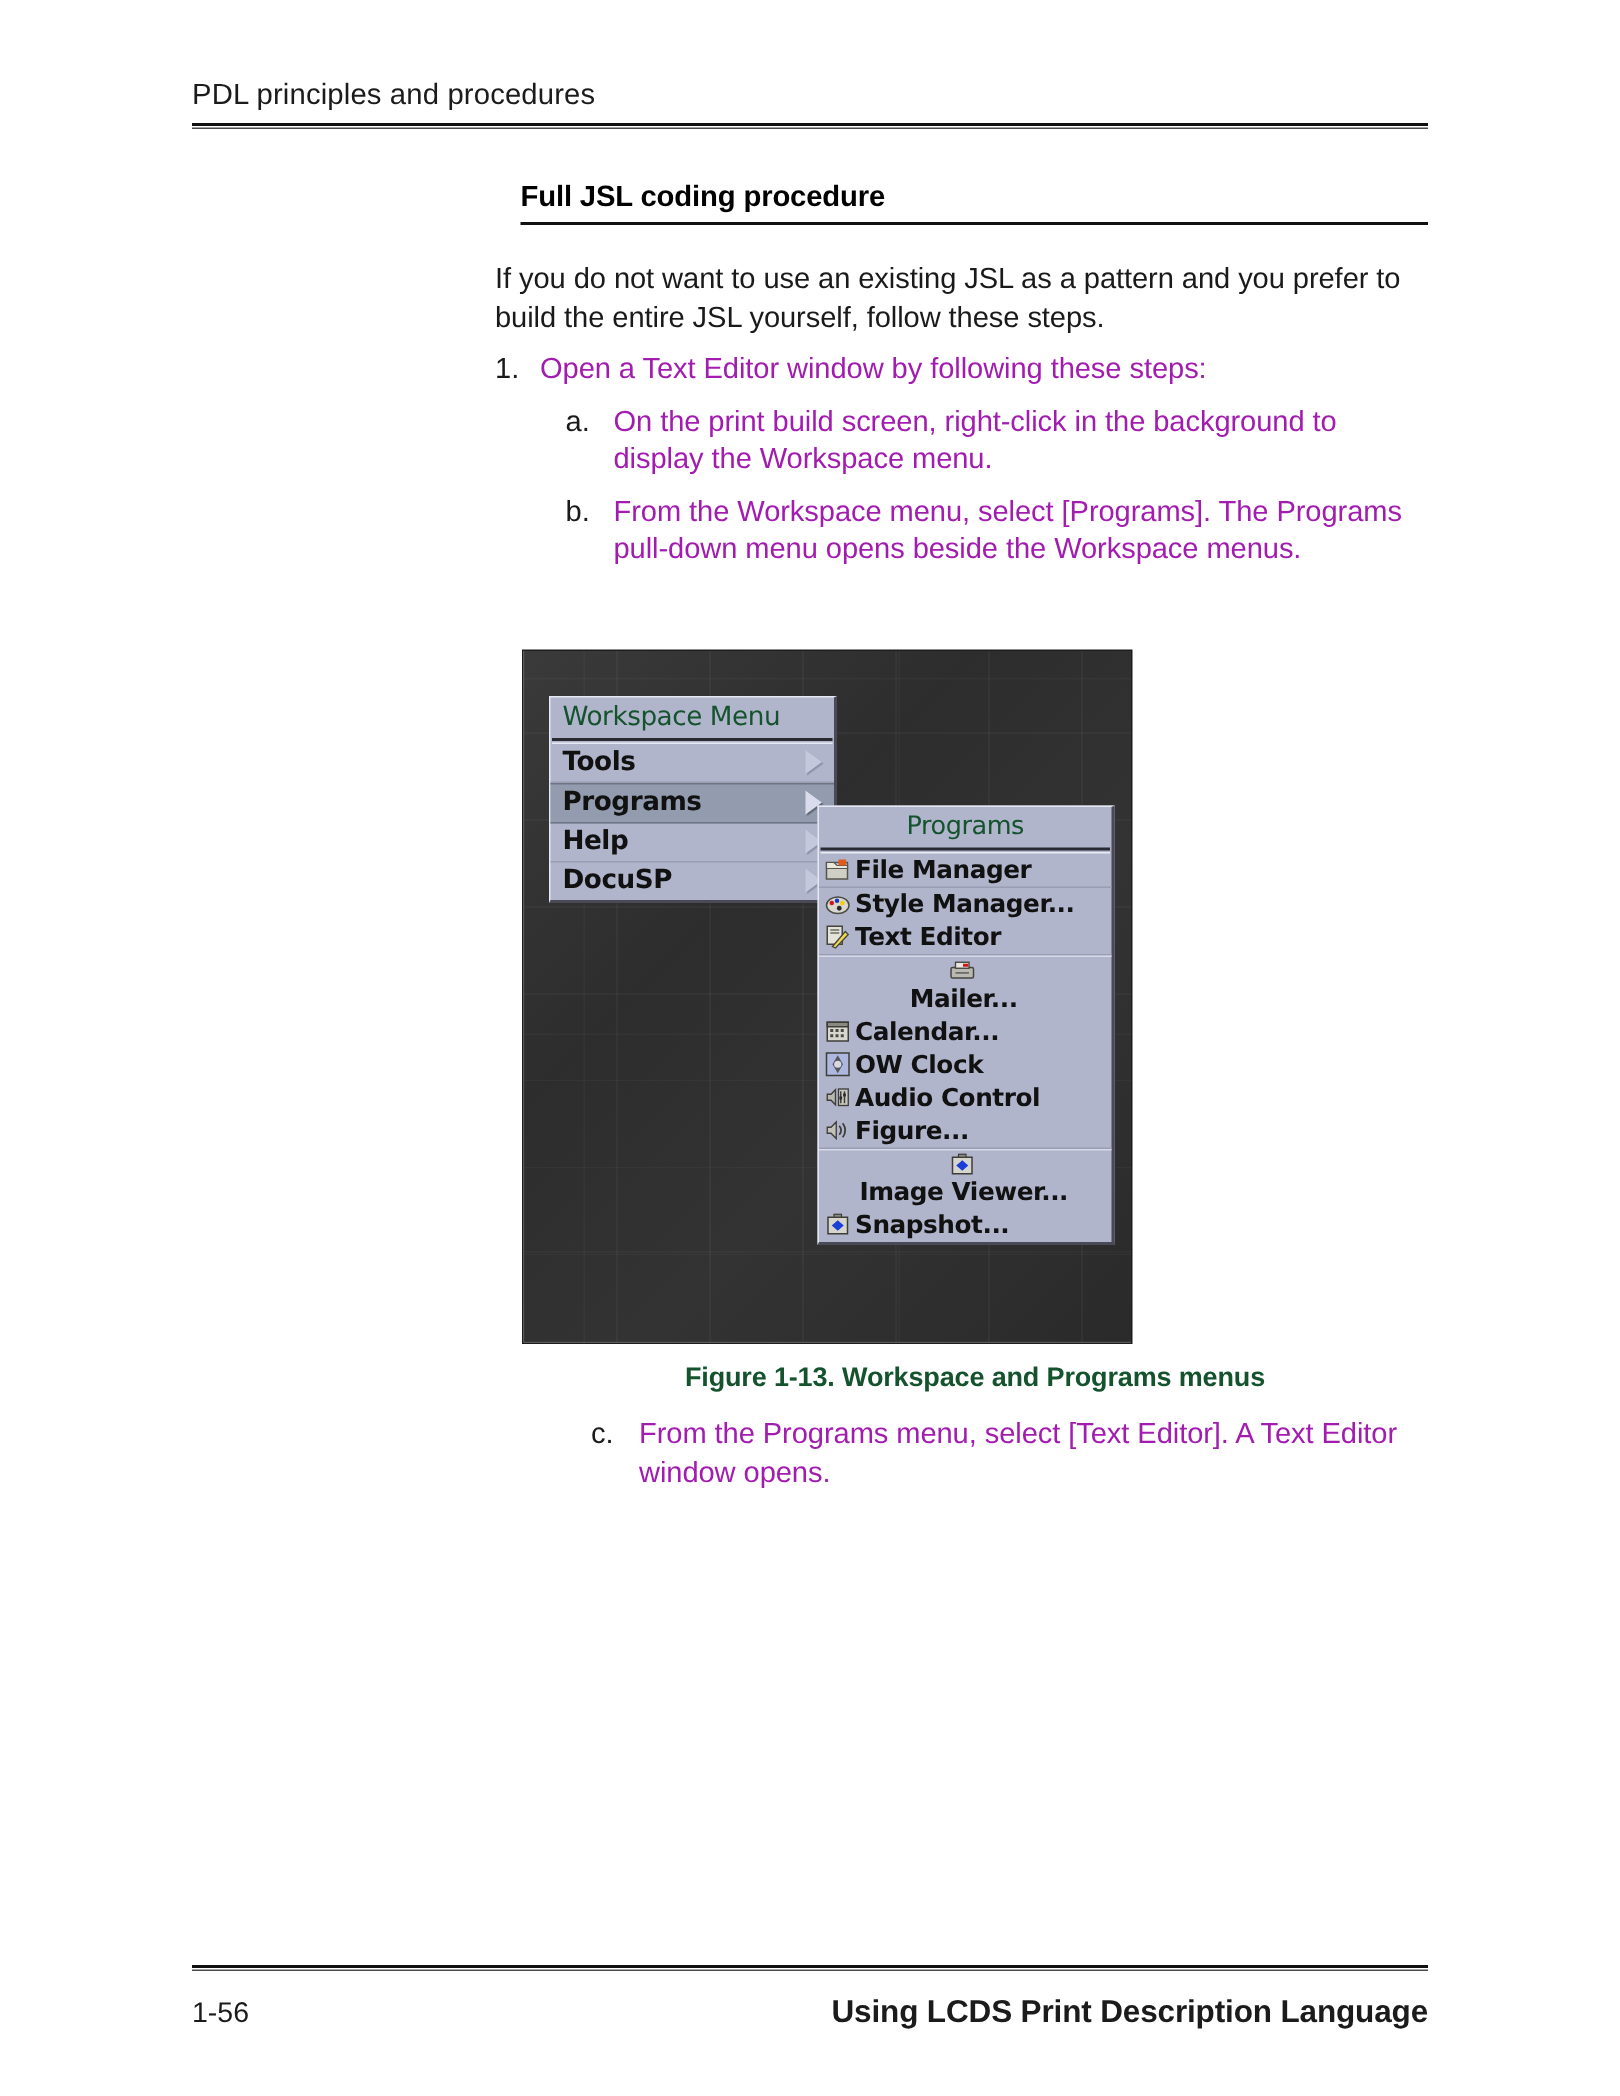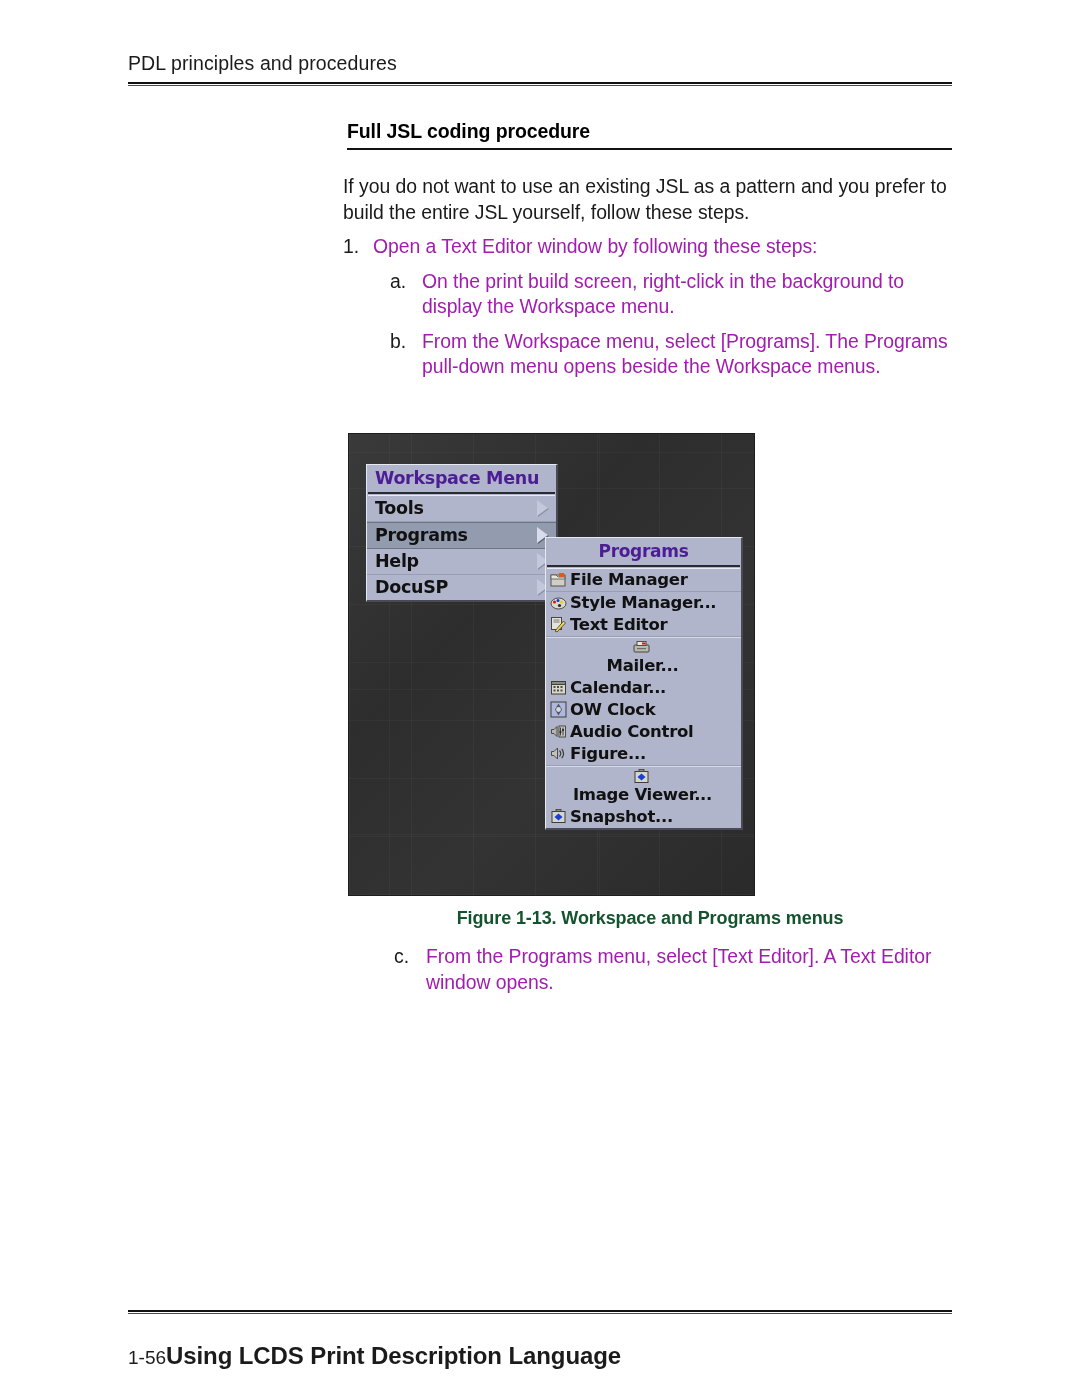--- a/index.html
+++ b/index.html
@@ -51,21 +51,21 @@
     padding-bottom: 5px;
   }
   .rule-single {
     border-top: 2px solid #111;
     height: 0;
   }
 
   
   .body-block {
     position: absolute;
-    left: 343px;
+    left: 330px;
     top: 174px;
     width: 606px;
   }
   .para {
     font-size: 19.4px;
     line-height: 25.5px;
     color: #1a1a1a;
     margin: 0 0 9px 0;
     letter-spacing: -0.05px;
   }
@@ -120,22 +120,22 @@
     background: #b1b5cb;
     border-top: 1px solid #e6e8f2;
     border-left: 1px solid #e6e8f2;
     border-right: 2px solid #4a4a56;
     border-bottom: 2px solid #4a4a56;
     box-sizing: border-box;
     font-family: "DejaVu Sans", sans-serif;
   }
   .menu-title {
     font-size: 17.5px;
-    font-weight: bold;
-    color: #4c1d95;
+    font-weight: normal;
+    color: #14532d;
     padding: 3px 8px 4px 8px;
     white-space: nowrap;
     letter-spacing: -0.3px;
   }
   .menu-title-sep {
     border-top: 2px solid #2a2a33;
     border-bottom: 1px solid #e9ebf4;
     height: 1px;
     margin: 0 1px;
   }
@@ -238,33 +238,33 @@
     top: 1310px;
     width: 824px;
   }
   .footer-rule {
     border-top: 2px solid #111;
     border-bottom: 1px solid #4a4a4a;
     height: 1px;
   }
   .footer-row {
     display: flex;
+    justify-content: space-between;
     align-items: baseline;
     padding-top: 16px;
   }
   .footer-left {
     font-size: 19px;
     color: #1b1b1b;
   }
   .footer-right {
-    font-size: 24px;
+    font-size: 21px;
     font-weight: bold;
     color: #1b1b1b;
     letter-spacing: -0.1px;
-    margin-top: 12px;
   }
 </style>
 </head>
 <body>
 
 <div class="page-header">
   <div class="page-header-text">PDL principles and procedures</div>
   <div class="rule-double"></div>
 </div>
 

